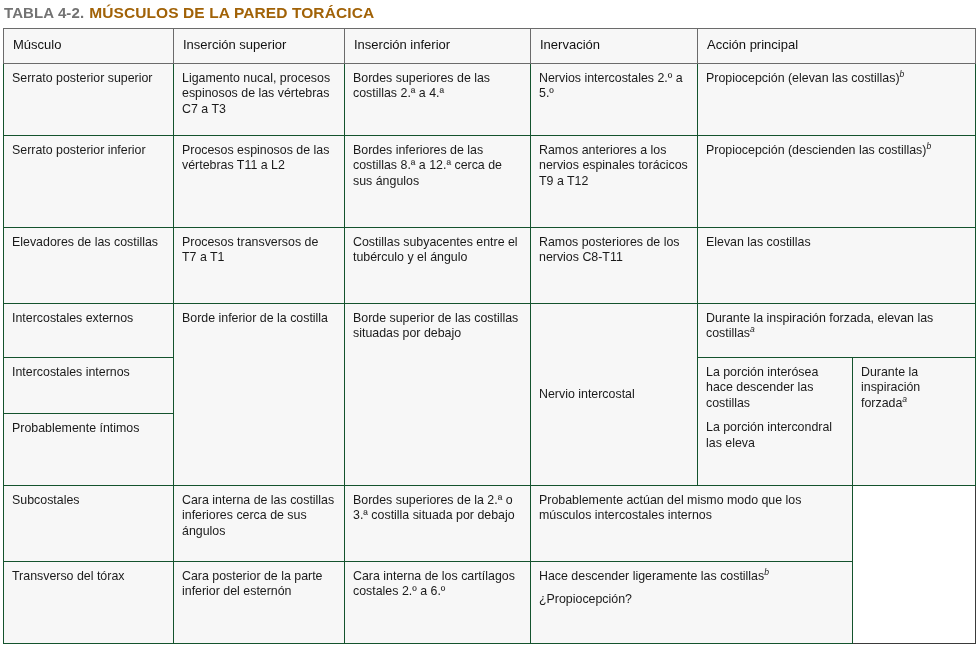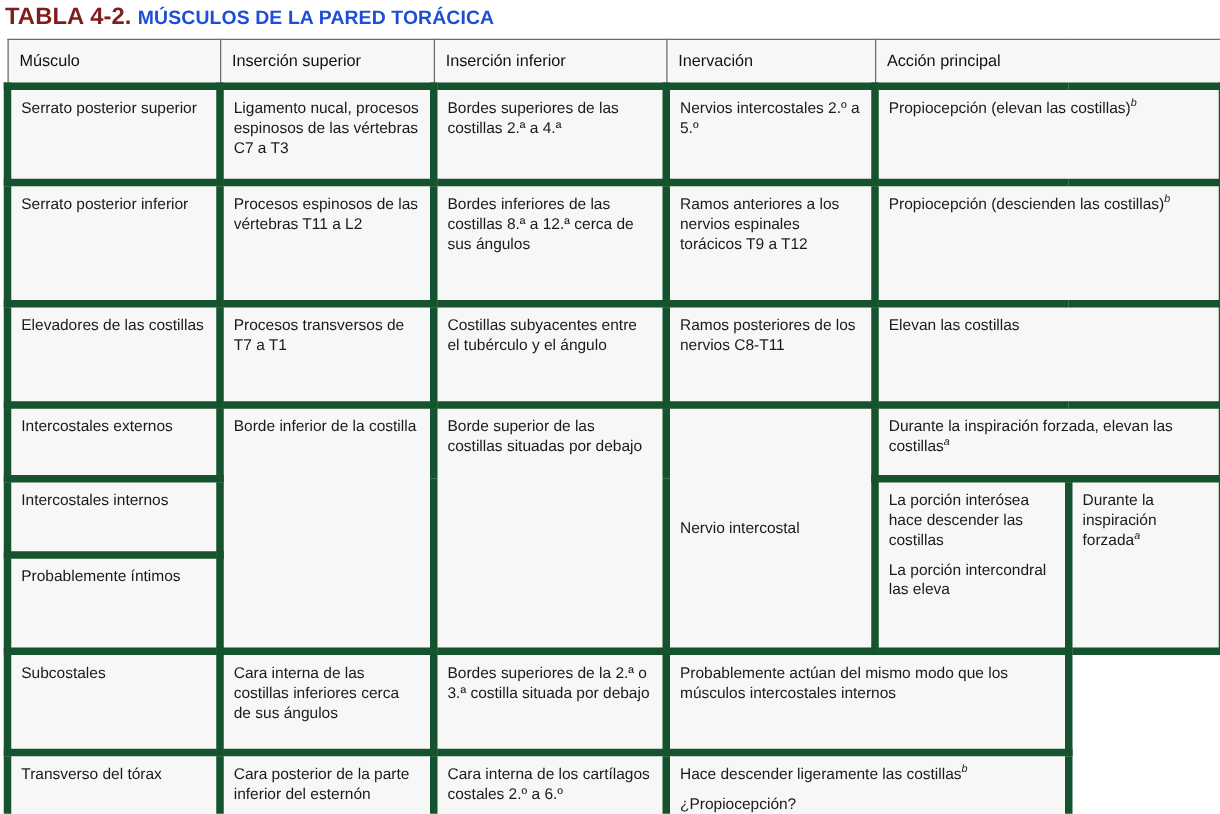--- a/index.html
+++ b/index.html
@@ -21,43 +21,43 @@
     box-sizing: border-box;
   }
 
   
   .title-bar {
     padding: 4px 0 6px 4px;
     white-space: nowrap;
     line-height: 1.1;
   }
   .title-num {
-    font-size: 19px;
+    font-size: 15px;
     font-weight: bold;
-    color: #7f1d1d;
+    color: #737373;
     letter-spacing: 0.1px;
   }
   .title-text {
     font-size: 15.5px;
     font-weight: bold;
-    color: #1d4ed8;
+    color: #a16207;
     letter-spacing: 0.1px;
     margin-left: 5px;
   }
 
   
   .tbl {
     border-collapse: collapse;
     table-layout: fixed;
     width: 972px;
     margin-left: 3px;
     border: 1px solid #3a3a3a;
   }
   .tbl td, .tbl th {
-    border: 6px solid #14532d;
+    border: 1px solid #14532d;
     vertical-align: top;
     padding: 7px 8px 6px 8px;
     font-size: 12.4px;
     line-height: 1.28;
     background: #f7f7f7;
     text-align: left;
     font-weight: normal;
   }
 
   

